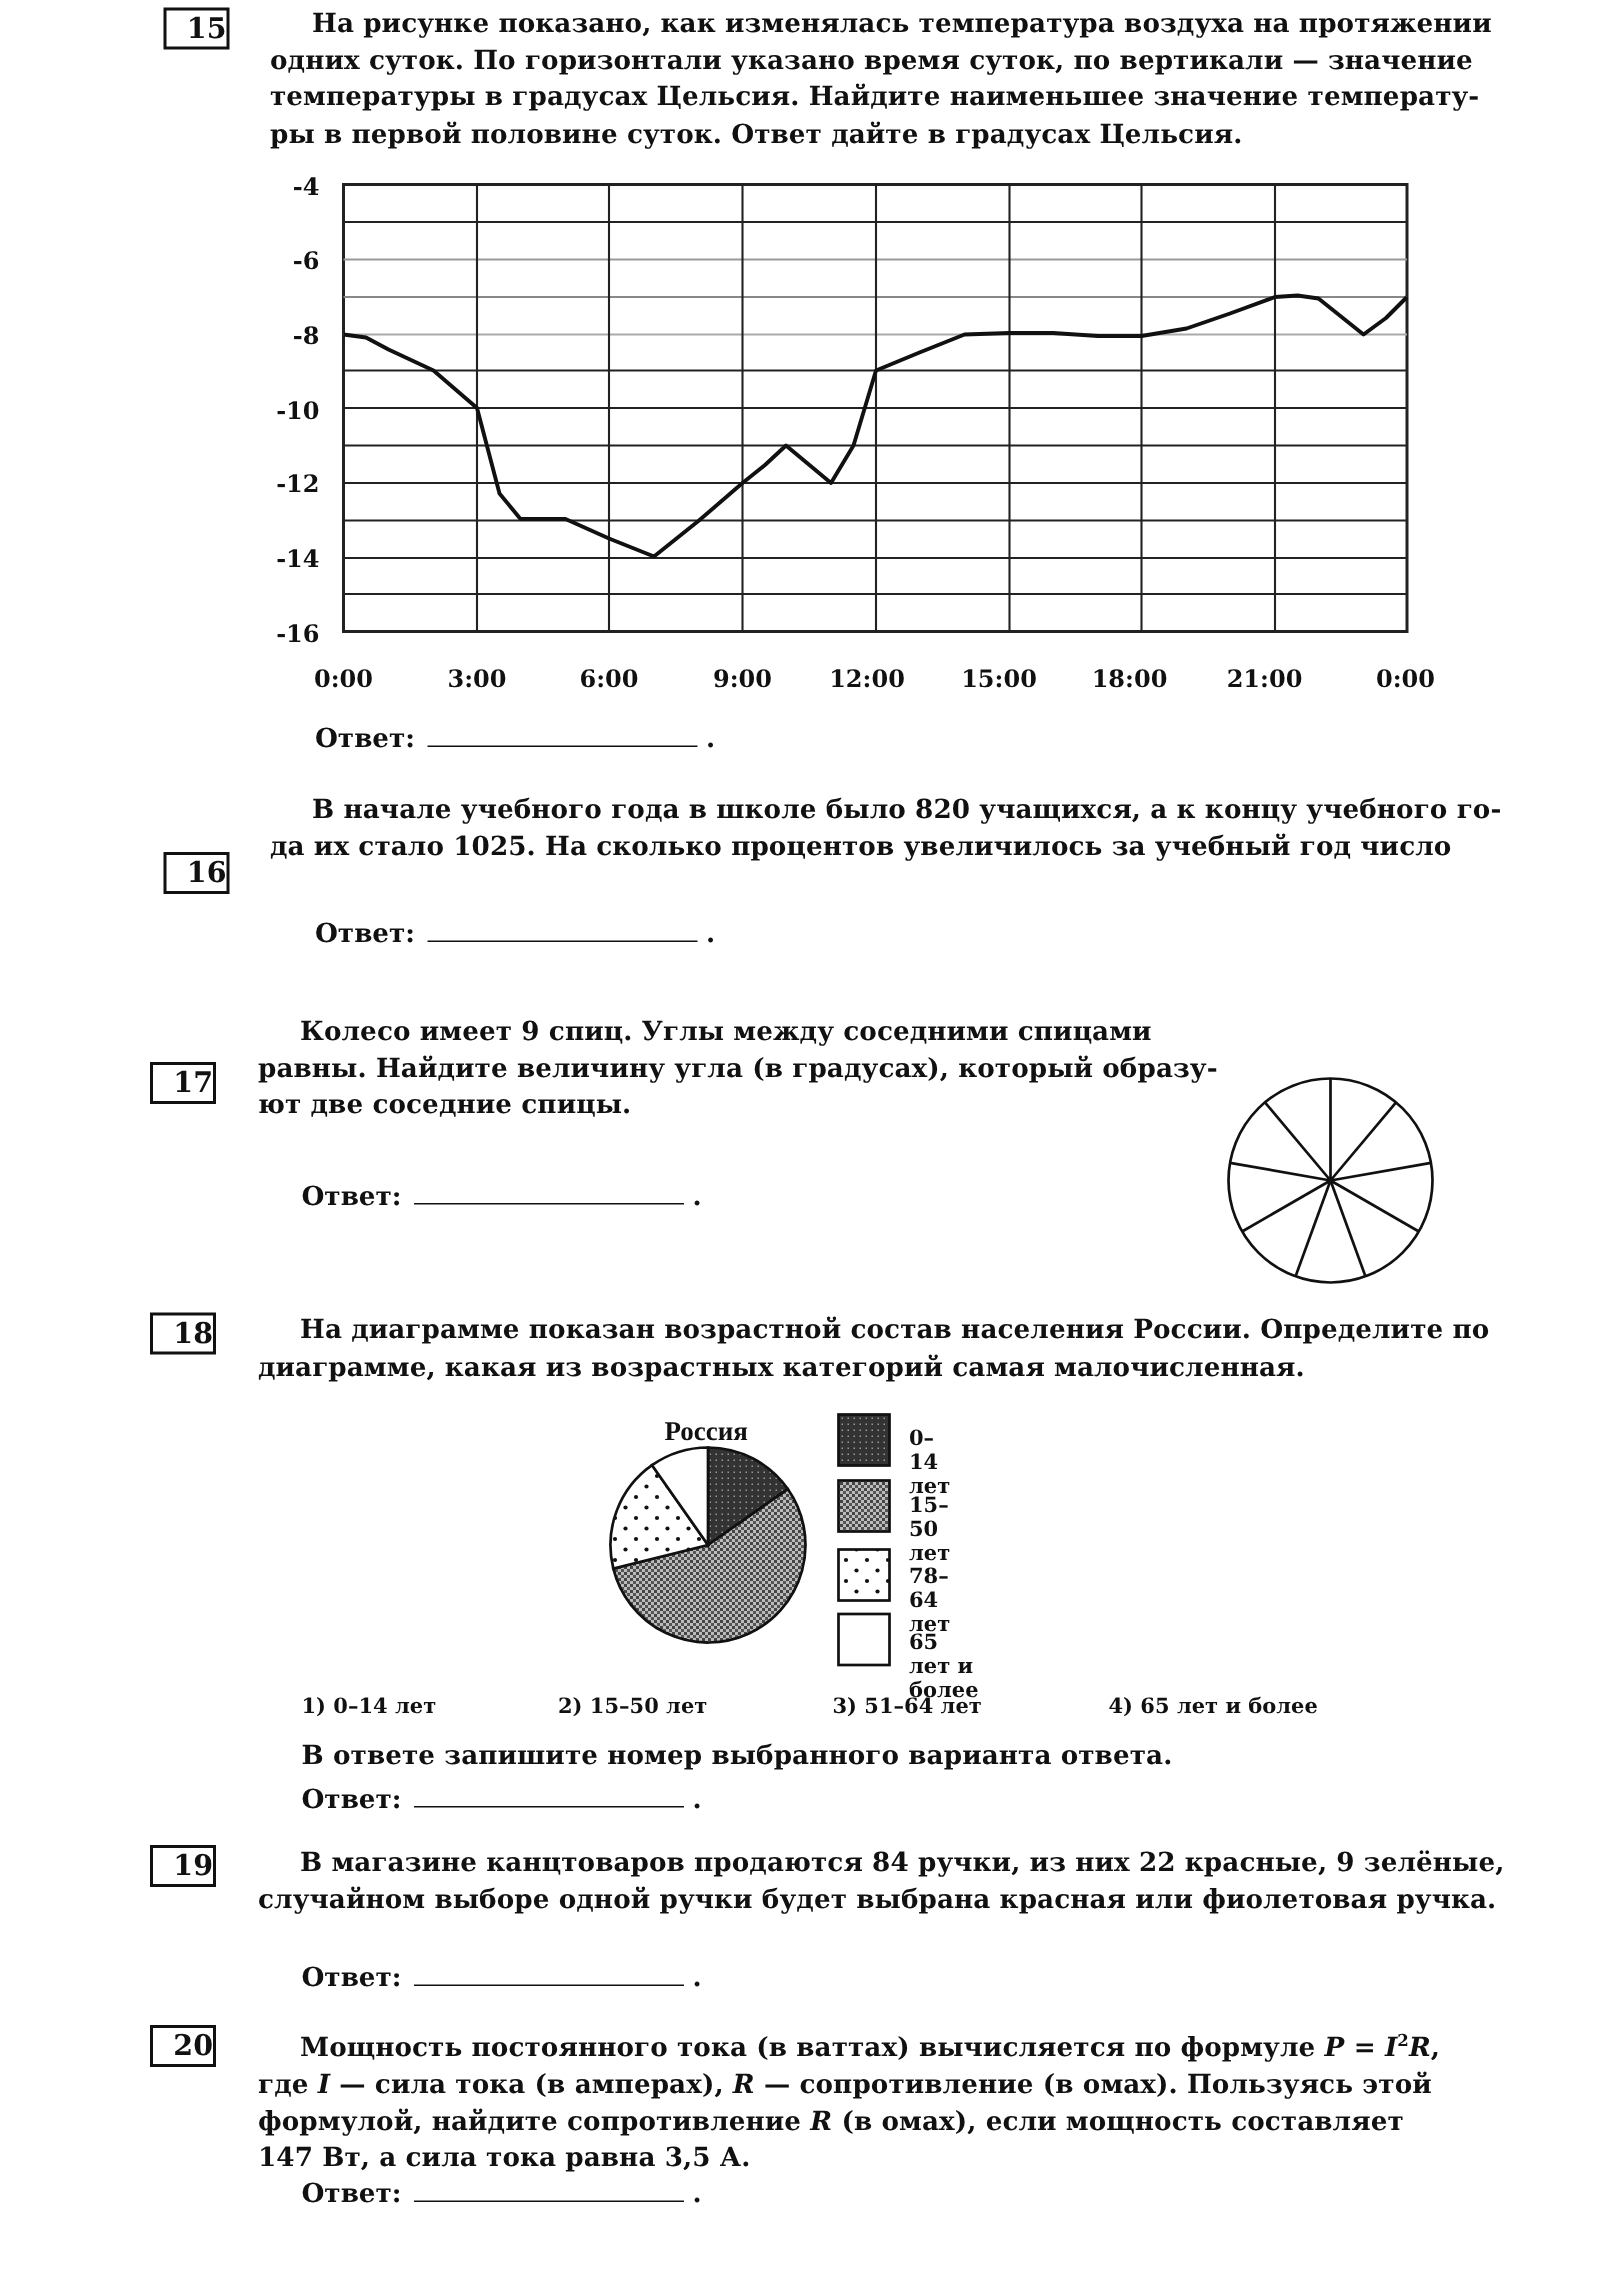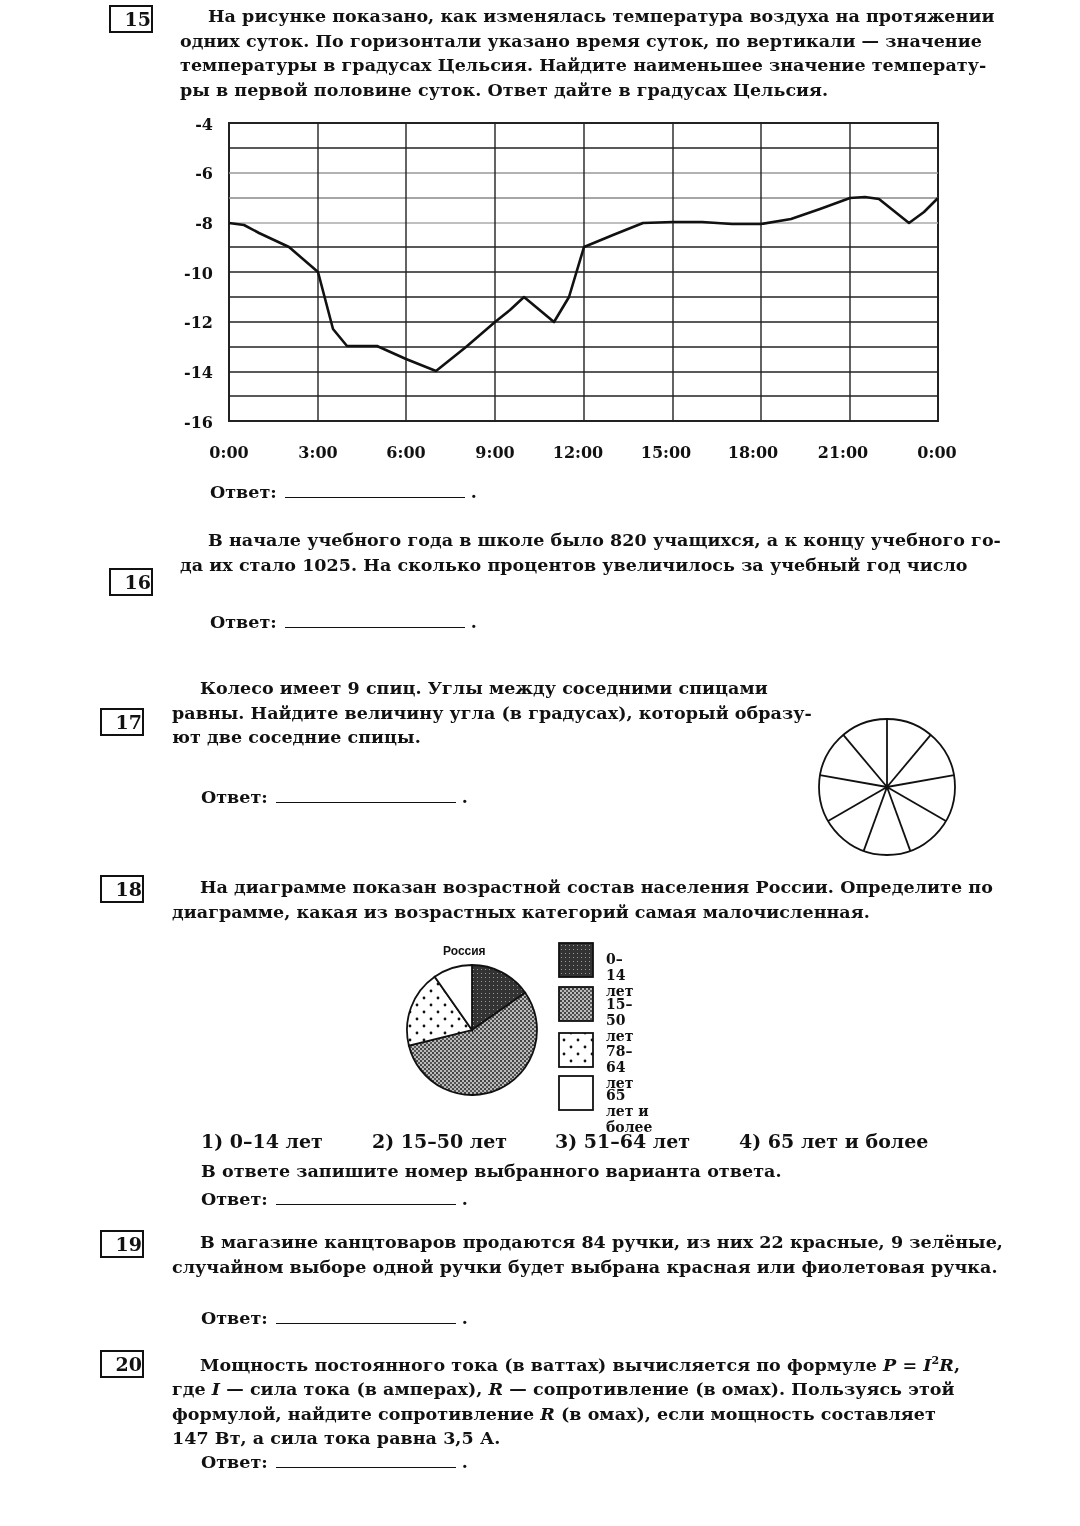--- a/index.html
+++ b/index.html
@@ -8,21 +8,21 @@
   .num-box { position: absolute; border: 2px solid #111; font-weight: bold; font-size: 19px;
              text-align: right; line-height: 24px; height: 24px; width: 40px; background:#fff; }
   .para { position: absolute; font-size: 17.5px; line-height: 24.5px; font-weight: bold; letter-spacing: 0.05px; }
   .para .indent { display: inline-block; width: 28px; }
   .answer { position: absolute; font-size: 17.5px; font-weight: bold; }
   .answer .line { display: inline-block; width: 180px; border-bottom: 1.5px solid #111; height: 16px; vertical-align: baseline; margin: 0 6px 0 8px; }
   .abs { position: absolute; }
   .ytick { position: absolute; font-size: 16px; font-weight: bold; text-align: right; width: 40px; }
   .xtick { position: absolute; font-size: 16px; font-weight: bold; text-align: center; width: 70px; }
   .legend-label { position: absolute; font-size: 14px; font-weight: bold; }
-  .opt { position: absolute; font-size: 19px; font-weight: bold; }
+  .opt { position: absolute; font-size: 14px; font-weight: bold; }
   sup { font-size: 11px; }
   i { font-style: italic; }
 </style>
 </head>
 <body>
 
 <div class="num-box" style="left:109px; top:5px;">15</div>
 <div class="para" style="left:180px; top:4px; width:800px;">
   <div style="white-space:nowrap;"><span class="indent"></span><span>На рисунке показано, как изменялась температура воздуха на протяжении</span></div>
   <div style="white-space:nowrap;">одних суток. По горизонтали указано время суток, по вертикали — значение</div>
@@ -113,21 +113,21 @@
   <circle cx="77" cy="77" r="2.5" fill="#111"></circle>
 </svg>
 
 <div class="num-box" style="left:100px; top:875px;">18</div>
 <div class="para" style="left:172px; top:875px; width:800px;">
   <div style="white-space:nowrap;"><span class="indent"></span><span>На диаграмме показан возрастной состав населения России. Определите по</span></div>
   <div style="white-space:nowrap;">диаграмме, какая из возрастных категорий самая малочисленная.</div>
 </div>
 
 <div class="abs" style="left:0; top:0;">
-  <div class="abs" style="left:443px; top:944px; font-size:12px; font-weight:bold; font-family:Liberation Sans, sans-serif;">Россия</div>
+  <div class="abs" style="left:443px; top:944px; font-size:18px; font-weight:bold; font-family:Liberation Serif, serif;">Россия</div>
   <svg class="abs" style="left:0; top:0;" width="1080" height="1526">
     <defs>
       <pattern id="pDark" width="4" height="4" patternUnits="userSpaceOnUse">
         <rect width="4" height="4" fill="#333"></rect>
         <rect x="1" y="1" width="1" height="1" fill="#999"></rect>
       </pattern>
       <pattern id="pCross" width="4" height="4" patternUnits="userSpaceOnUse">
         <rect width="4" height="4" fill="#bbb"></rect>
         <rect x="0" y="0" width="2" height="2" fill="#444"></rect>
         <rect x="2" y="2" width="2" height="2" fill="#555"></rect>

